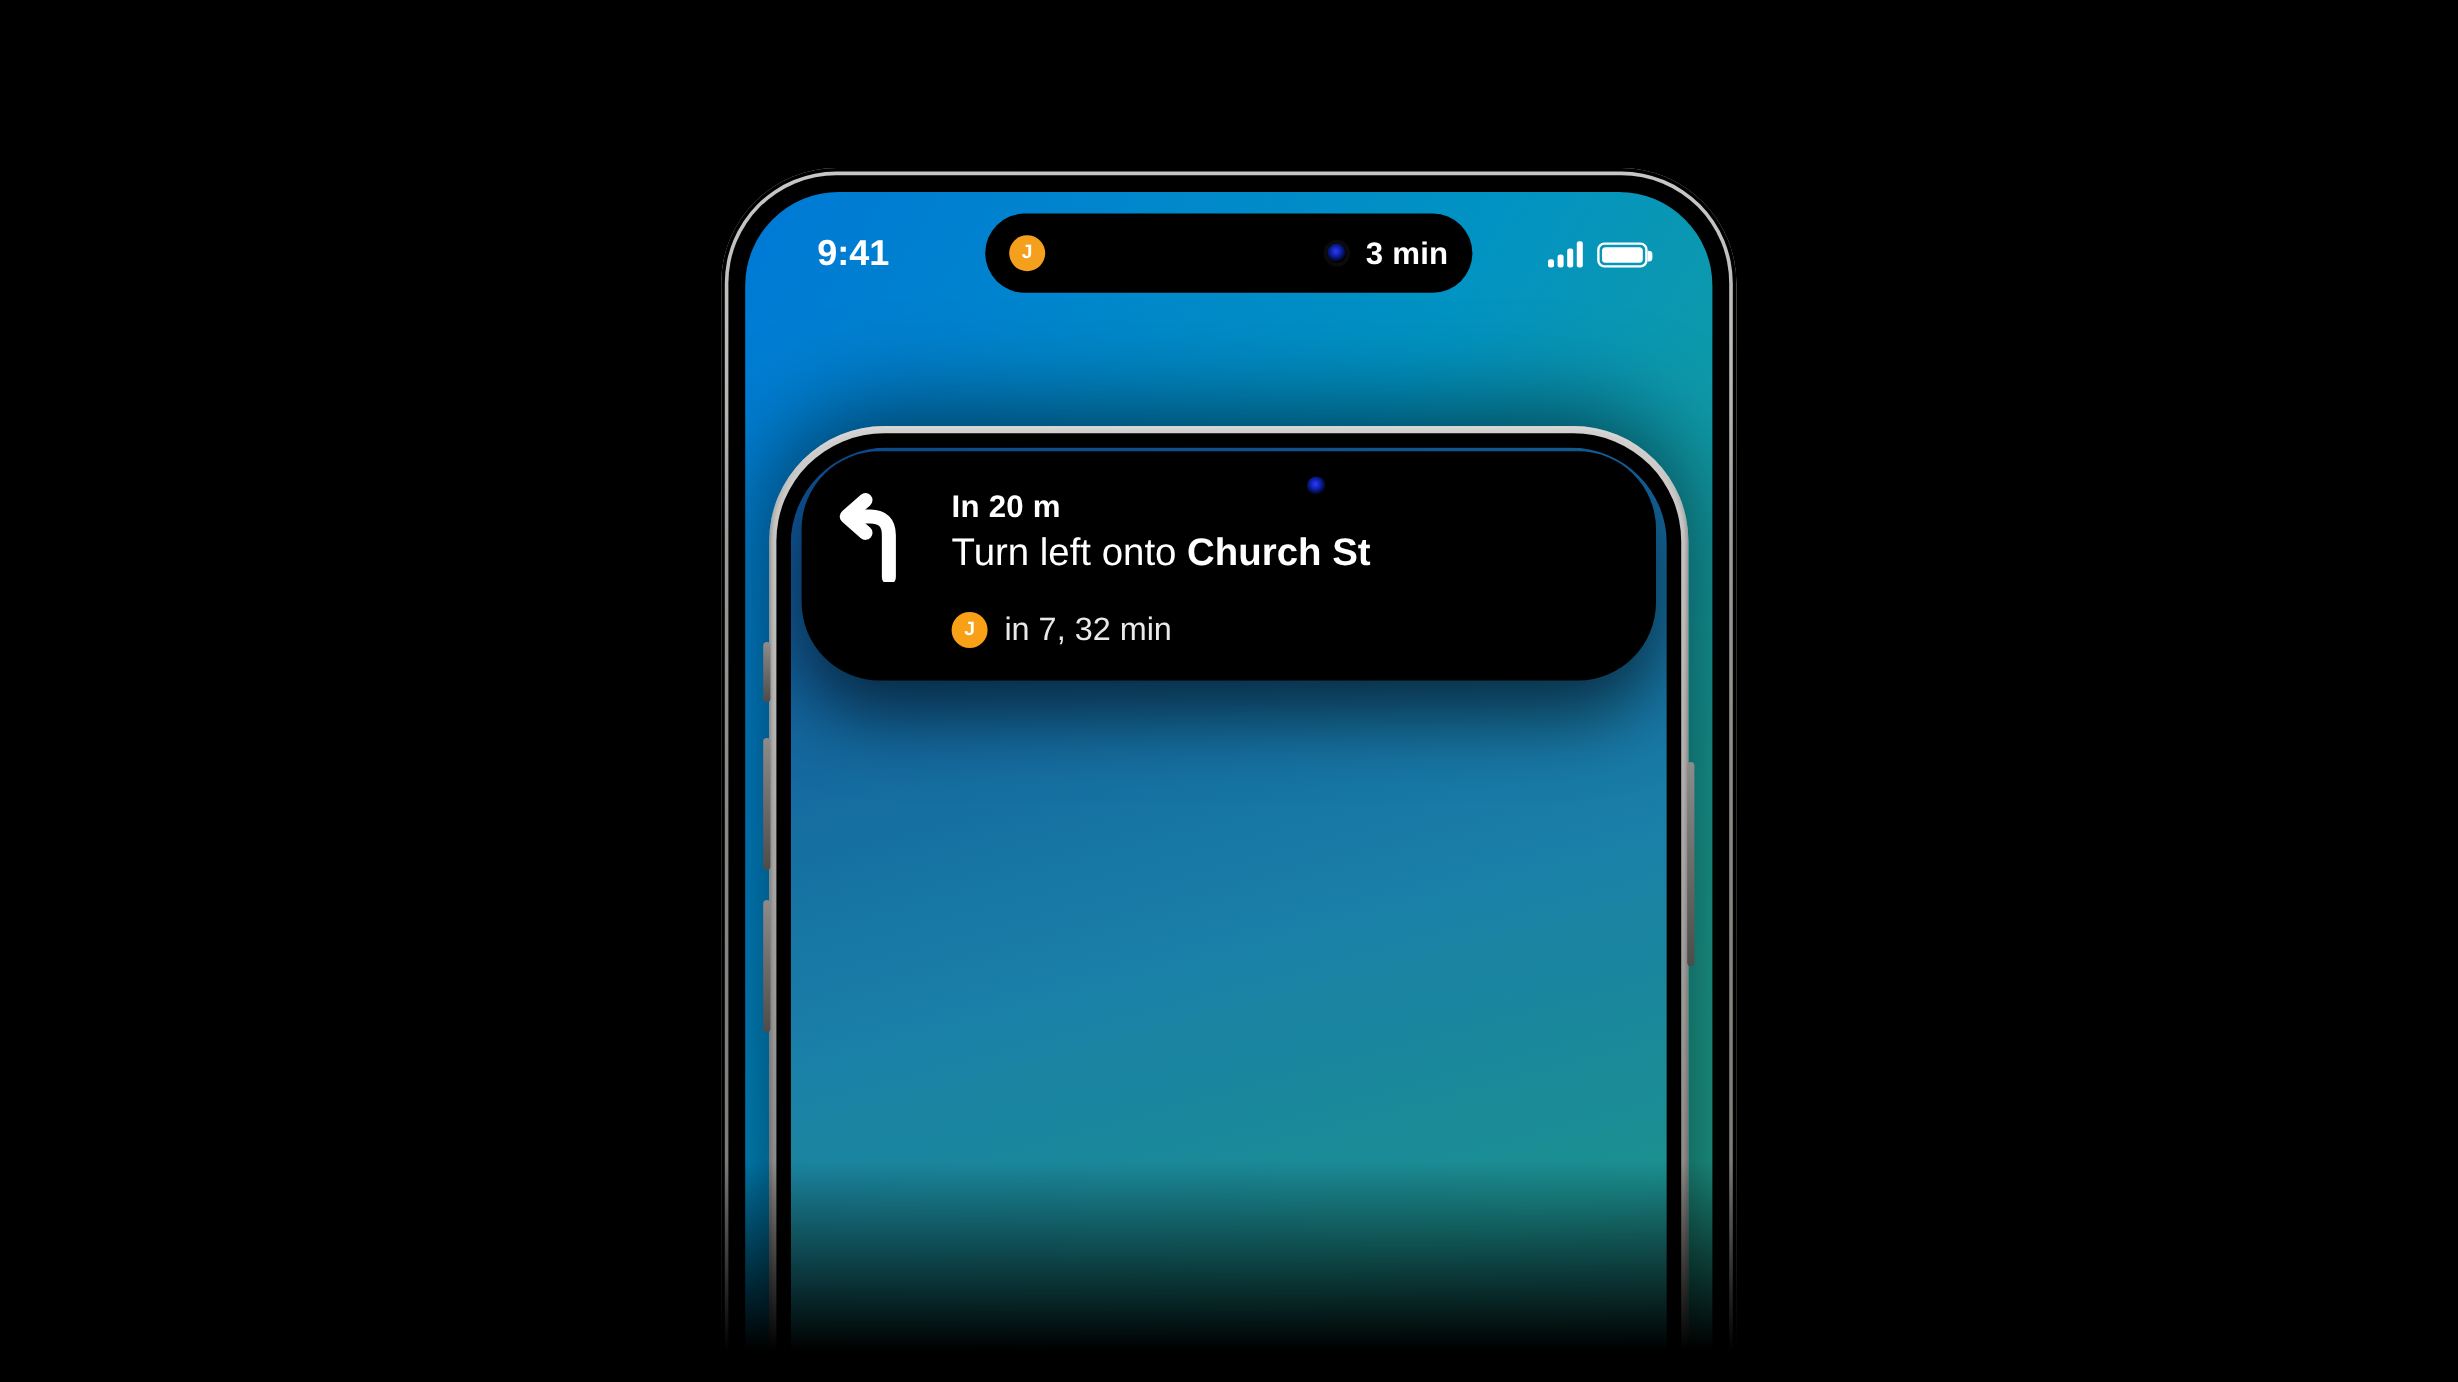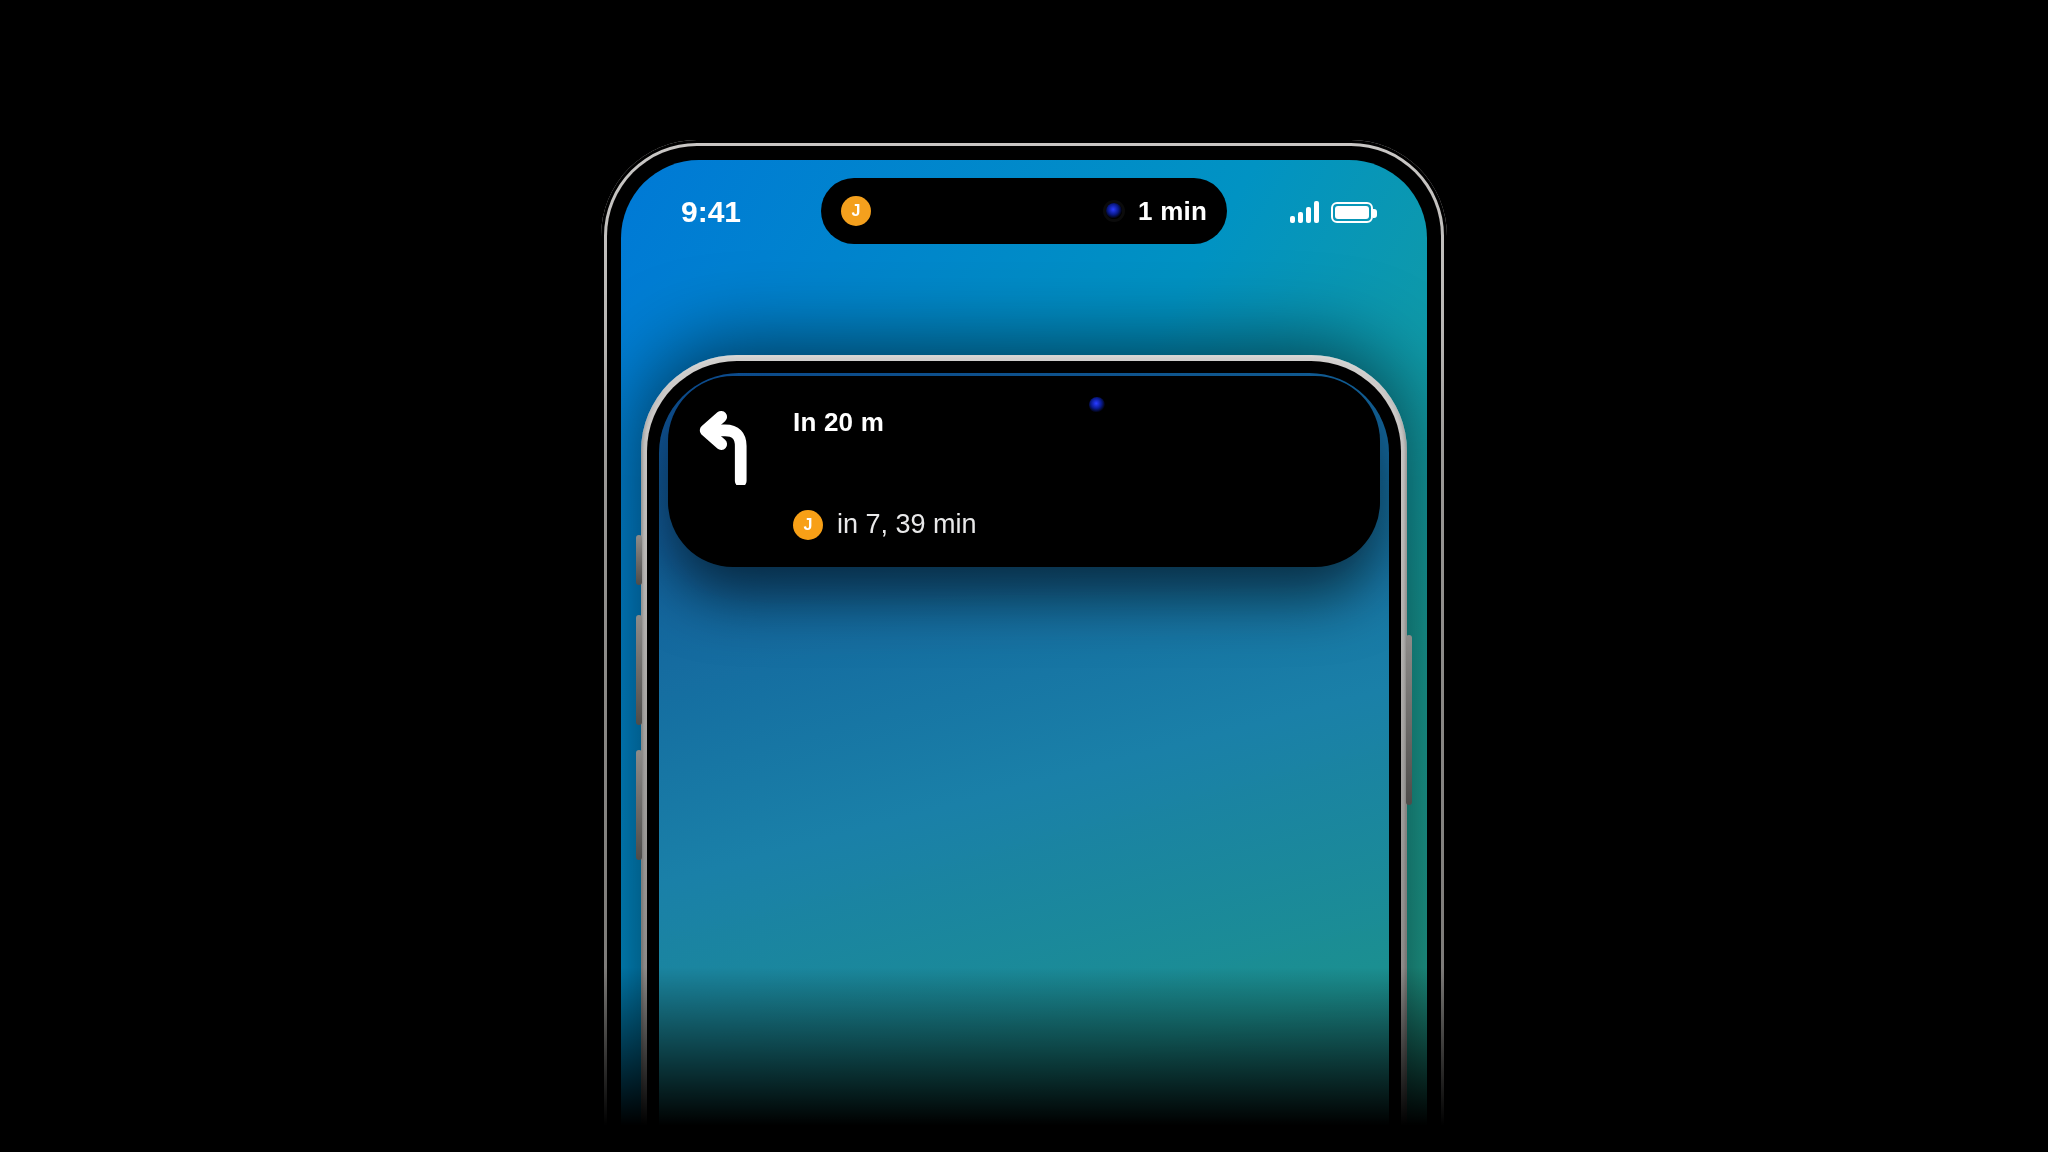--- a/index.html
+++ b/index.html
@@ -169,21 +169,21 @@
             </div>
         </div>
       </div>
 
       <div class="island-compact">
         <div class="avatar">J</div>
         <div class="right">
           <div class="camera-wrap">
               <div class="camera"></div>
             </div>
-          <div class="timer">1 min</div>
+          <div class="timer">3 min</div>
         </div>
       </div>
     </div>
   </div>
 
   <div class="phone-front">
     <div class="edge-highlight"></div>
     <div class="btn-side btn-left1"></div>
     <div class="btn-side btn-left2"></div>
     <div class="btn-side btn-left3"></div>
@@ -197,24 +197,27 @@
           </div>
         <div class="row1">
           <div class="turn-icon">
             <svg viewBox="0 0 70 80" fill="none" stroke="#fff" stroke-width="12" stroke-linecap="round" stroke-linejoin="round">
               <path d="M46 76 V40 Q46 24 30 24 H12"></path>
               <path d="M26 10 L10 24 L26 38" fill="none"></path>
             </svg>
           </div>
           <div class="nav-text">
             <div class="distance">In 20 m</div>
+            <div class="instruction">
+              <span>Turn left onto </span><b>Church St</b>
+            </div>
           </div>
         </div>
         <div class="row2">
           <div class="avatar2">J</div>
-          <div class="eta">in 7, 39 min</div>
+          <div class="eta">in 7, 32 min</div>
         </div>
       </div>
     </div>
   </div>
 
   <div class="fade-bottom"></div>
 </div>
 
 </body></html>

